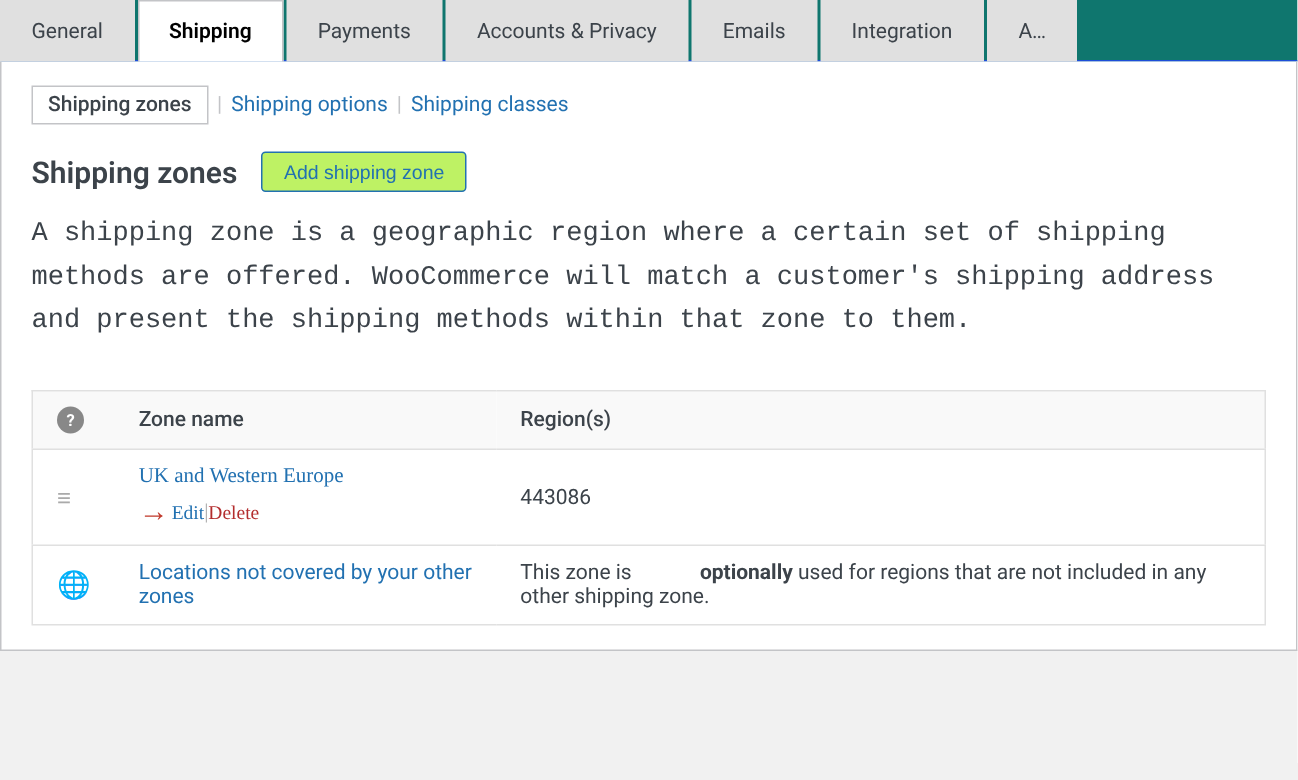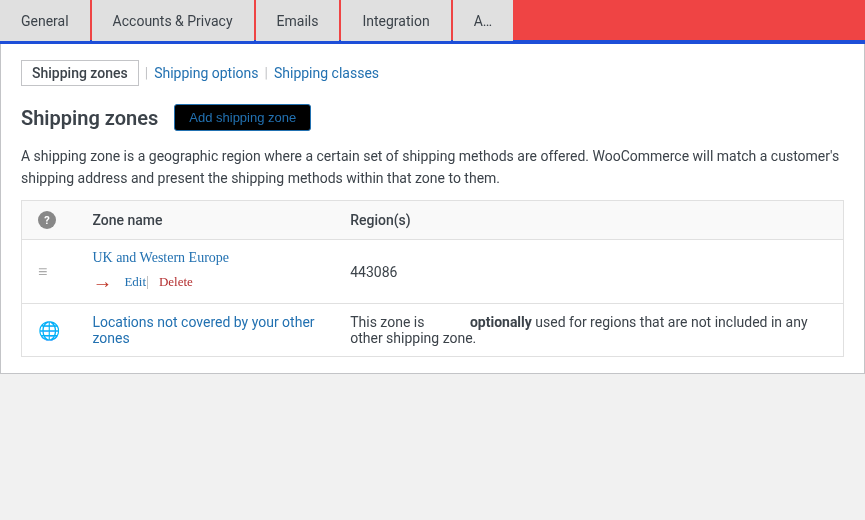--- a/index.html
+++ b/index.html
@@ -6,22 +6,22 @@
     body {
       font-family: -apple-system, BlinkMacSystemFont, "Segoe UI", Roboto, sans-serif;
       font-size: 14px;
       background: #f1f1f1;
       color: #3c434a;
     }
 
     
     .tabs-bar {
       display: flex;
-      background: #ef4444;
-      border-bottom: 4px solid #1d4ed8;
+      background: #0f766e;
+      border-bottom: 1px solid #1d4ed8;
       padding: 0 0 0 0;
     }
     .tab {
       padding: 12px 20px;
       cursor: pointer;
       border: 1px solid transparent;
       border-bottom: none;
       background: #e0e0e0;
       color: #3c434a;
       font-size: 14px;
@@ -78,34 +78,35 @@
       gap: 16px;
       margin-bottom: 14px;
     }
     .page-heading {
       font-size: 20px;
       font-weight: 600;
       color: #3c434a;
     }
     .btn-add {
       padding: 5px 14px;
-      background: #000000;
+      background: #bef264;
       border: 1px solid #2271b1;
       color: #2271b1;
       border-radius: 3px;
       cursor: pointer;
       font-size: 13px;
     }
 
     
     .description {
-      font-size: 14px;
+      font-size: 18px;
       color: #3c434a;
       line-height: 1.6;
-      margin-bottom: 10px;
+      margin-bottom: 32px;
+      font-family: Liberation Mono, monospace;
     }
 
     
     .zone-table {
       width: 100%;
       border-collapse: collapse;
       border: 1px solid #e0e0e0;
     }
     .zone-table thead tr {
       background: #f9f9f9;
@@ -164,21 +165,20 @@
       display: flex;
       gap: 6px;
       align-items: center;
       margin-top: 4px;
     }
     .action-link {
       color: #2271b1;
       font-size: 13px;
       cursor: pointer;
       text-decoration: none;
-      margin-left: 10px;
     }
     .action-link.delete { color: #b32d2e; }
     .action-sep { color: #aaa; }
     .arrow-annotation {
       display: flex;
       align-items: center;
       gap: 0;
     }
     .red-arrow {
       display: inline-block;
@@ -196,20 +196,22 @@
     .optionally-bold {
       font-weight: 700;
       margin-left: 42px;
     }
   </style>
 </head>
 <body>
 
 <div class="tabs-bar">
   <div class="tab">General</div>
+  <div class="tab active">Shipping</div>
+  <div class="tab">Payments</div>
   <div class="tab">Accounts &amp; Privacy</div>
   <div class="tab">Emails</div>
   <div class="tab">Integration</div>
   <div class="tab">A…</div>
 </div>
 
 <div class="content">
 
   <div class="sub-nav">
     <span class="sub-nav-item active-sub">Shipping zones</span>

